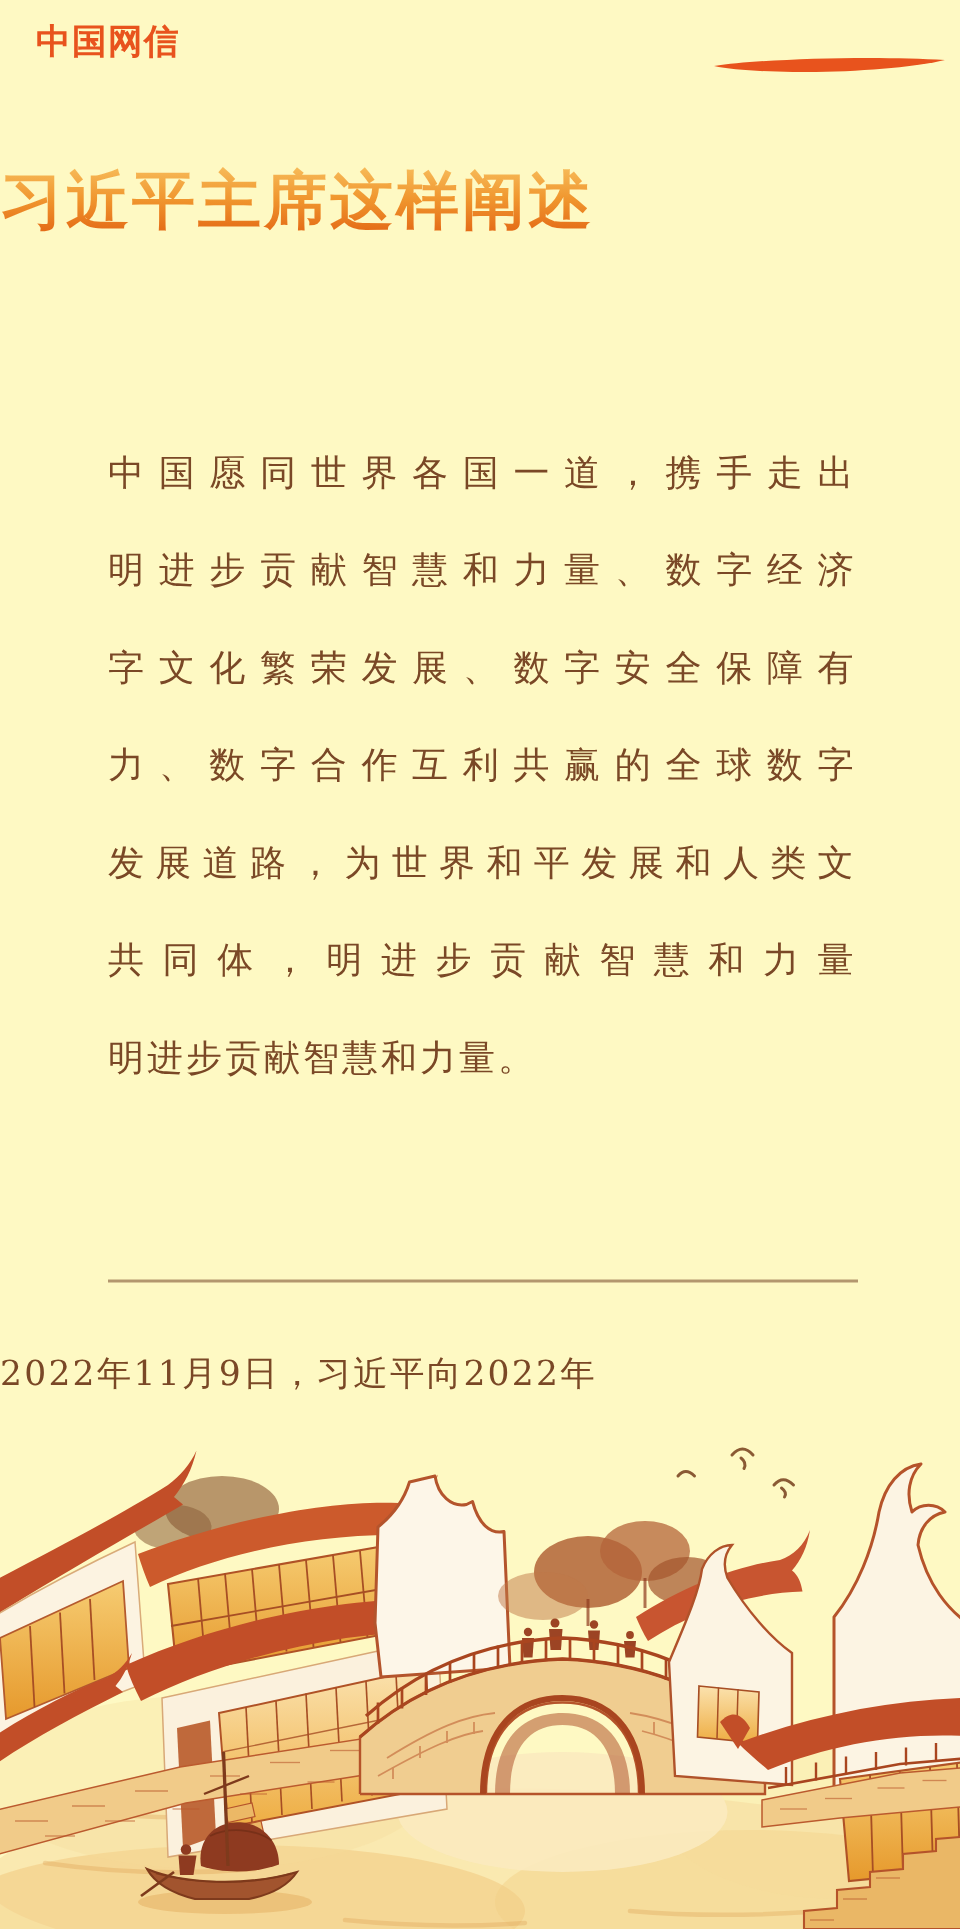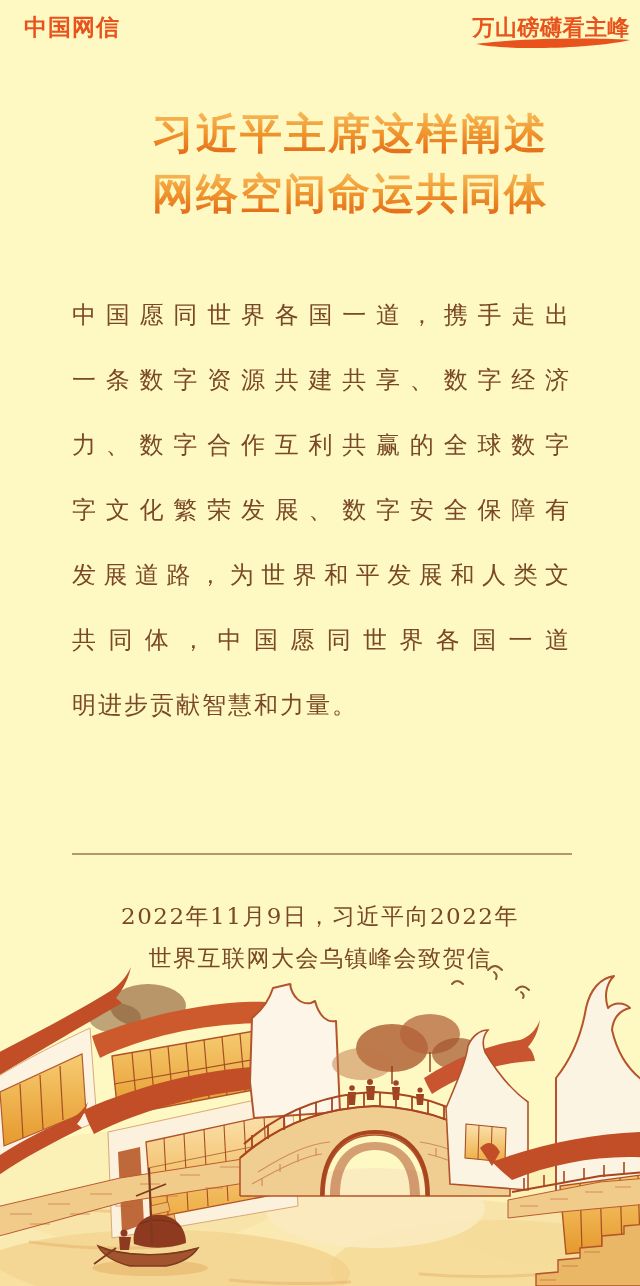--- a/index.html
+++ b/index.html
@@ -12,70 +12,67 @@
     position:absolute; top:12px; left:24px;
     font-family:"DejaVu Sans","Liberation Sans",sans-serif;
     font-weight:bold; font-size:23px; letter-spacing:1px; color:#e8531d;
   }
   .header-slogan {
     position:absolute; top:13px; right:10px;
     font-family:"DejaVu Sans","Liberation Sans",sans-serif;
     font-weight:bold; font-size:22px; letter-spacing:.5px; color:#e8531d;
   }
   .header-underline { position:absolute; top:38px; right:8px; width:158px; height:10px; }
-  .title { position:absolute; top:104px; left:0; width:548px; text-align:right; }
+  .title { position:absolute; top:104px; left:0; width:548px; text-align:left; }
   .title-line {
     font-size:42px; line-height:60px; font-weight:bold; letter-spacing:2px;
     color:#ef8122;
     background:linear-gradient(180deg,#f9c768 0%,#f0962e 48%,#df590d 100%);
     -webkit-background-clip:text; background-clip:text;
     -webkit-text-fill-color:transparent;
   }
   .quote { position:absolute; top:283px; left:72px; width:497px; color:#7a4826; }
   .q-line {
     font-size:24px; height:65px; line-height:65px;
     text-align:justify; text-align-last:justify;
   }
   .q-line-last { text-align:right; text-align-last:left; letter-spacing:2px; }
   .divider { position:absolute; top:853px; left:72px; width:500px; height:2px; background:#b3976e; }
-  .attribution { position:absolute; top:895px; left:0; width:640px; text-align:center; color:#7a4826; }
+  .attribution { position:absolute; top:895px; left:0; width:640px; text-align:left; color:#7a4826; }
   .attr-line { font-size:23px; line-height:42px; letter-spacing:1.5px; }
   .illustration { position:absolute; left:0; bottom:0; width:640px; height:330px; display:block; }
 </style>
 </head>
 <body>
 
 <div class="stage">
 
   <div class="header-logo">中国网信</div>
-  <div class="header-slogan">万山磅礴看主峰</div>
   <svg class="header-underline" viewBox="0 0 158 10" preserveAspectRatio="none">
     <path d="M2,6 C35,1 110,-1 156,2 C140,6 105,9.5 70,10 C42,10.3 16,9 2,6 Z" fill="#e8531d"></path>
   </svg>
 
   <div class="title">
     <div class="title-line">习近平主席这样阐述</div>
-    <div class="title-line">网络空间命运共同体</div>
   </div>
 
   <div class="quote">
     <div class="q-line">中国愿同世界各国一道，携手走出</div>
-    <div class="q-line">一条数字资源共建共享、数字经济</div>
+    <div class="q-line">明进步贡献智慧和力量、数字经济</div>
+    <div class="q-line">字文化繁荣发展、数字安全保障有</div>
     <div class="q-line">力、数字合作互利共赢的全球数字</div>
-    <div class="q-line">字文化繁荣发展、数字安全保障有</div>
     <div class="q-line">发展道路，为世界和平发展和人类文</div>
-    <div class="q-line">共同体，中国愿同世界各国一道</div>
+    <div class="q-line">共同体，明进步贡献智慧和力量</div>
     <div class="q-line q-line-last">明进步贡献智慧和力量。</div>
   </div>
 
   <div class="divider"></div>
 
   <div class="attribution">
     <div class="attr-line">2022年11月9日，习近平向2022年</div>
-    <div class="attr-line">世界互联网大会乌镇峰会致贺信</div>
   </div>
 
   <svg class="illustration" viewBox="0 0 640 330">
     <defs>
       <linearGradient id="gold" x1="0" y1="0" x2="0" y2="1">
         <stop offset="0" stop-color="#f6cc72"></stop>
           <stop offset="1" stop-color="#e6992c"></stop>
       </linearGradient>
       <linearGradient id="gold2" x1="0" y1="0" x2="0" y2="1">
         <stop offset="0" stop-color="#fbe2ae"></stop>

